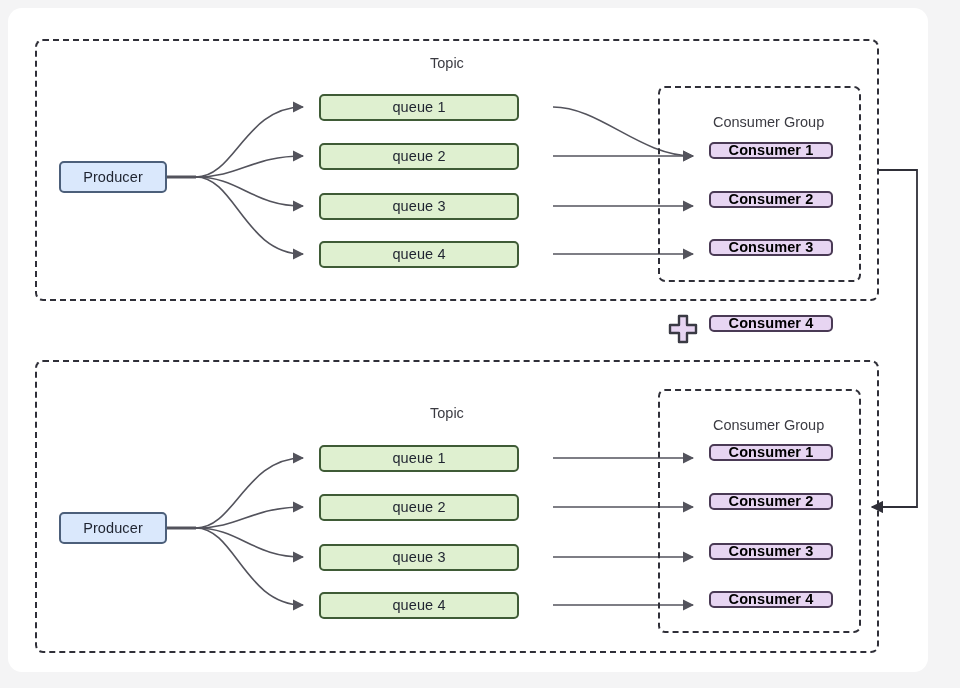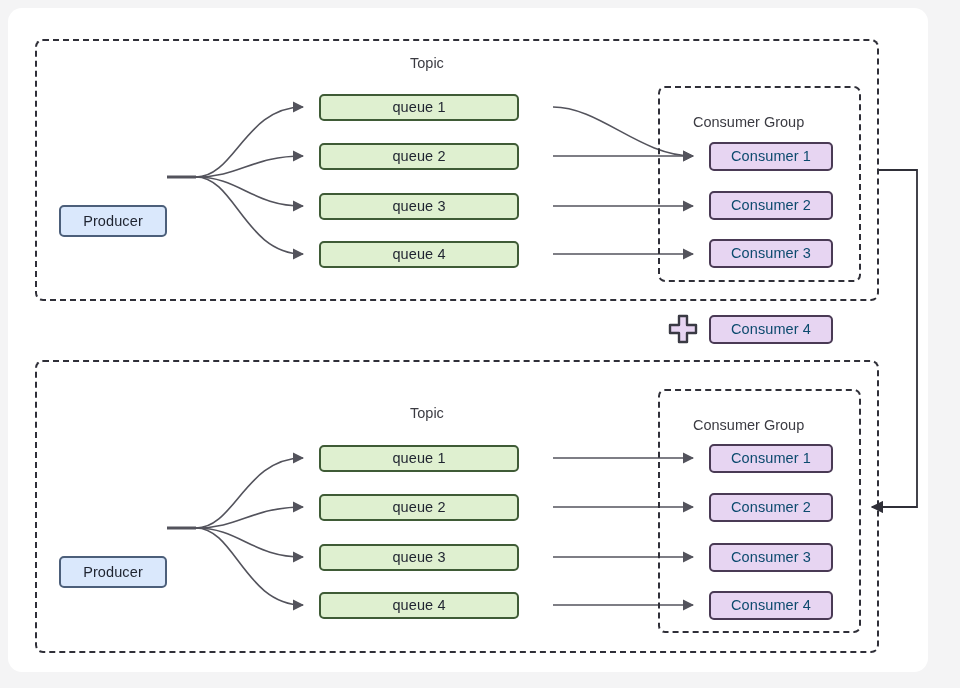--- a/index.html
+++ b/index.html
@@ -46,44 +46,45 @@
     letter-spacing: 0.1px;
     white-space: nowrap;
   }
   .node-producer {
     background: #dae8fc;
     border-color: #4c5f7a;
     color: #1f2430;
     width: 108px;
     height: 32px;
     font-size: 14.5px;
-    margin-top: 44px;
   }
   .node-queue {
     background: #dff0d0;
     border-color: #3f5b36;
     color: #1f2430;
     width: 200px;
     height: 27px;
     font-size: 14.5px;
   }
   .node-consumer {
     background: #e7d5f2;
     border-color: #4a3a55;
-    color: #0c4a6e;
+    color: #000000;
     width: 124px;
-    height: 29px;
+    height: 17px;
     font-size: 14.5px;
+    font-weight: bold;
   }
   .plain-label {
     position: absolute;
     font-size: 14.5px;
     color: #3b3b42;
     white-space: nowrap;
     line-height: 1;
+    margin-left: 20px;
   }
   .dashed-frame {
     position: absolute;
     box-sizing: border-box;
     border: 2.5px dashed #2f2f38;
     border-radius: 8px;
     background: transparent;
   }
   .dashed-frame.inner {
     border-width: 2.5px;

